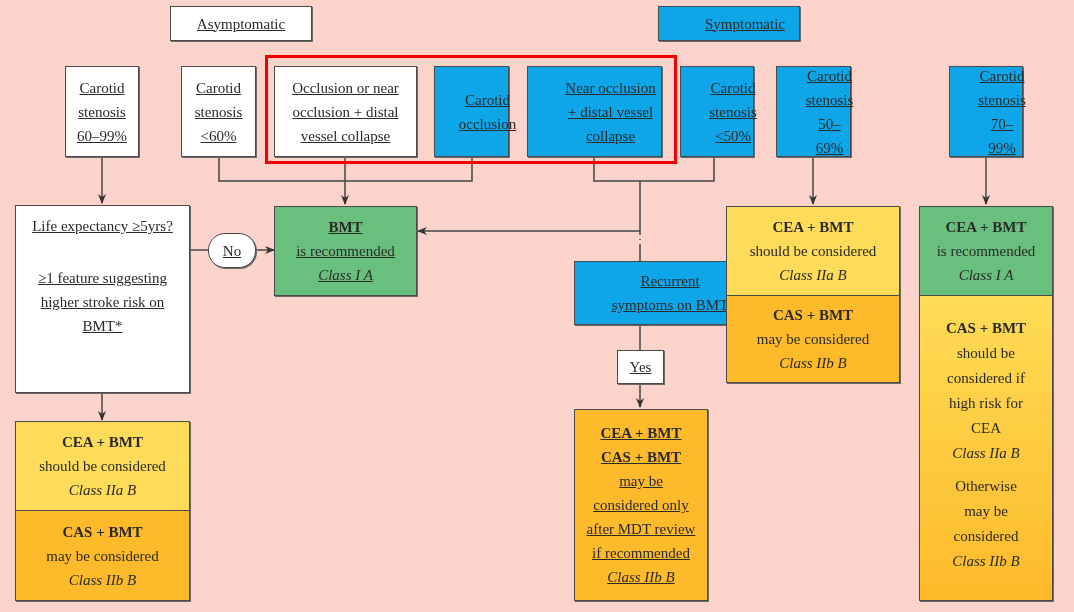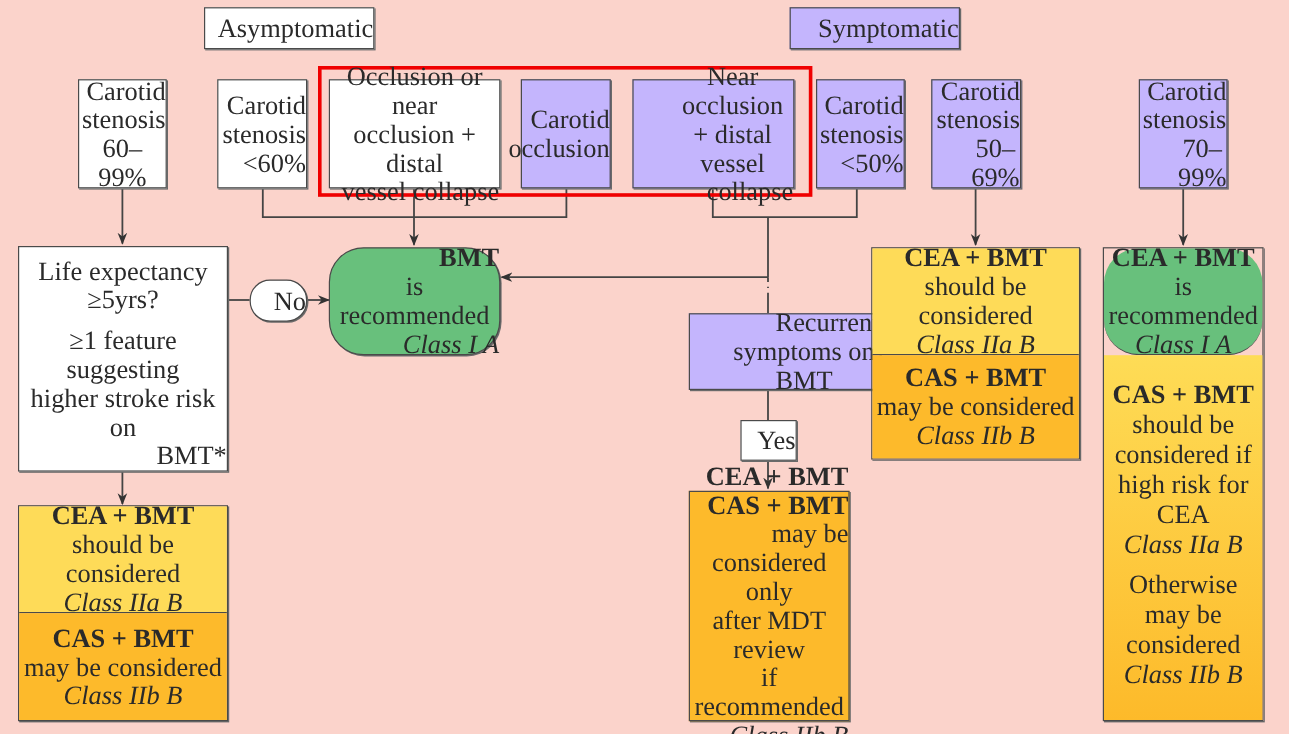--- a/index.html
+++ b/index.html
@@ -1,24 +1,24 @@
 <!DOCTYPE html>
 <html><head>
 <meta charset="utf-8">
 <style>
   html,body{margin:0;padding:0;}
   body{width:1074px;height:612px;background:#fbd3cb;position:relative;overflow:hidden;
        font-family:"Liberation Serif","DejaVu Serif",serif;color:#2a2a2a;}
   .box{position:absolute;box-sizing:border-box;border:1.5px solid #4a4a4a;
        box-shadow:1px 1px 0 #6a6a6a;display:flex;flex-direction:column;
-       align-items:flex-end;justify-content:center;text-align:center;
-       font-size:22px;line-height:24px;}
+       align-items:center;justify-content:center;text-align:center;
+       font-size:15px;line-height:24px;text-decoration:underline;}
   .white{background:#ffffff;}
-  .grey{background:#c4b5fd;padding-left:32px;}
-  .green{background:#68c07c;border-radius:29px;}
+  .grey{background:#0ea5e9;padding-left:32px;}
+  .green{background:#68c07c;}
   .yellow{background:#fedb58;}
   .orange{background:#fdba2b;}
   .grad{background:linear-gradient(#fedc56,#fdba2a);}
   .b{font-weight:bold;}
   .i{font-style:italic;}
   .sec{position:absolute;left:0;right:0;display:flex;flex-direction:column;
        align-items:center;justify-content:center;text-align:center;}
   .gap{height:8px;}
   svg{position:absolute;left:0;top:0;}
   .hl{position:absolute;left:265px;top:55px;width:412px;height:109px;

